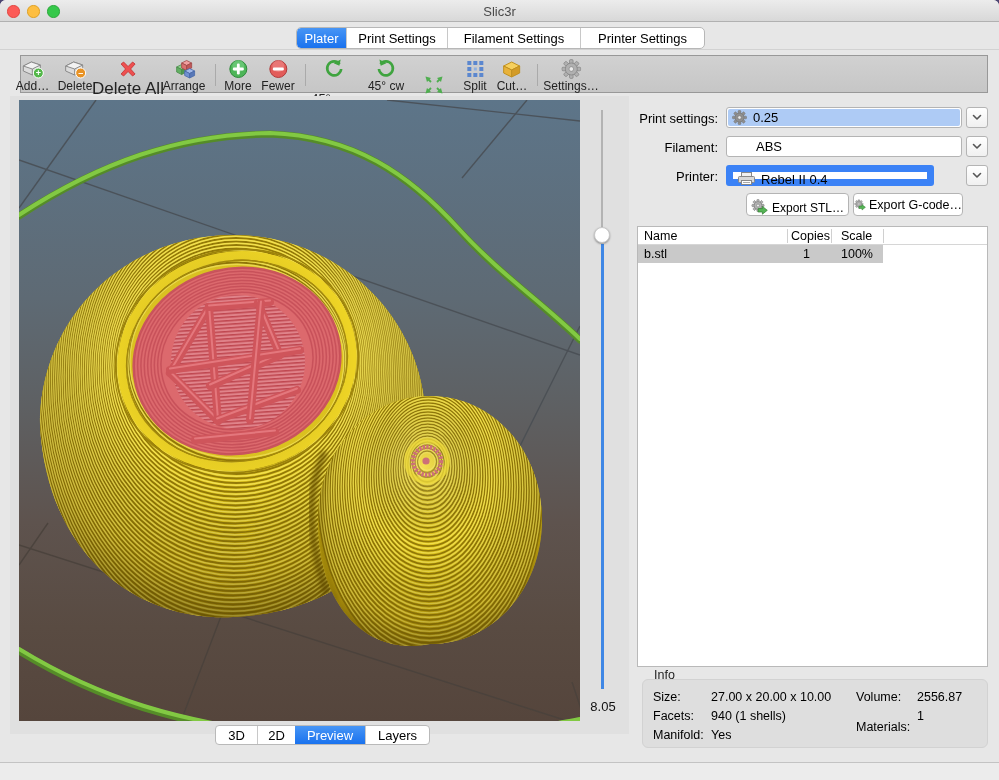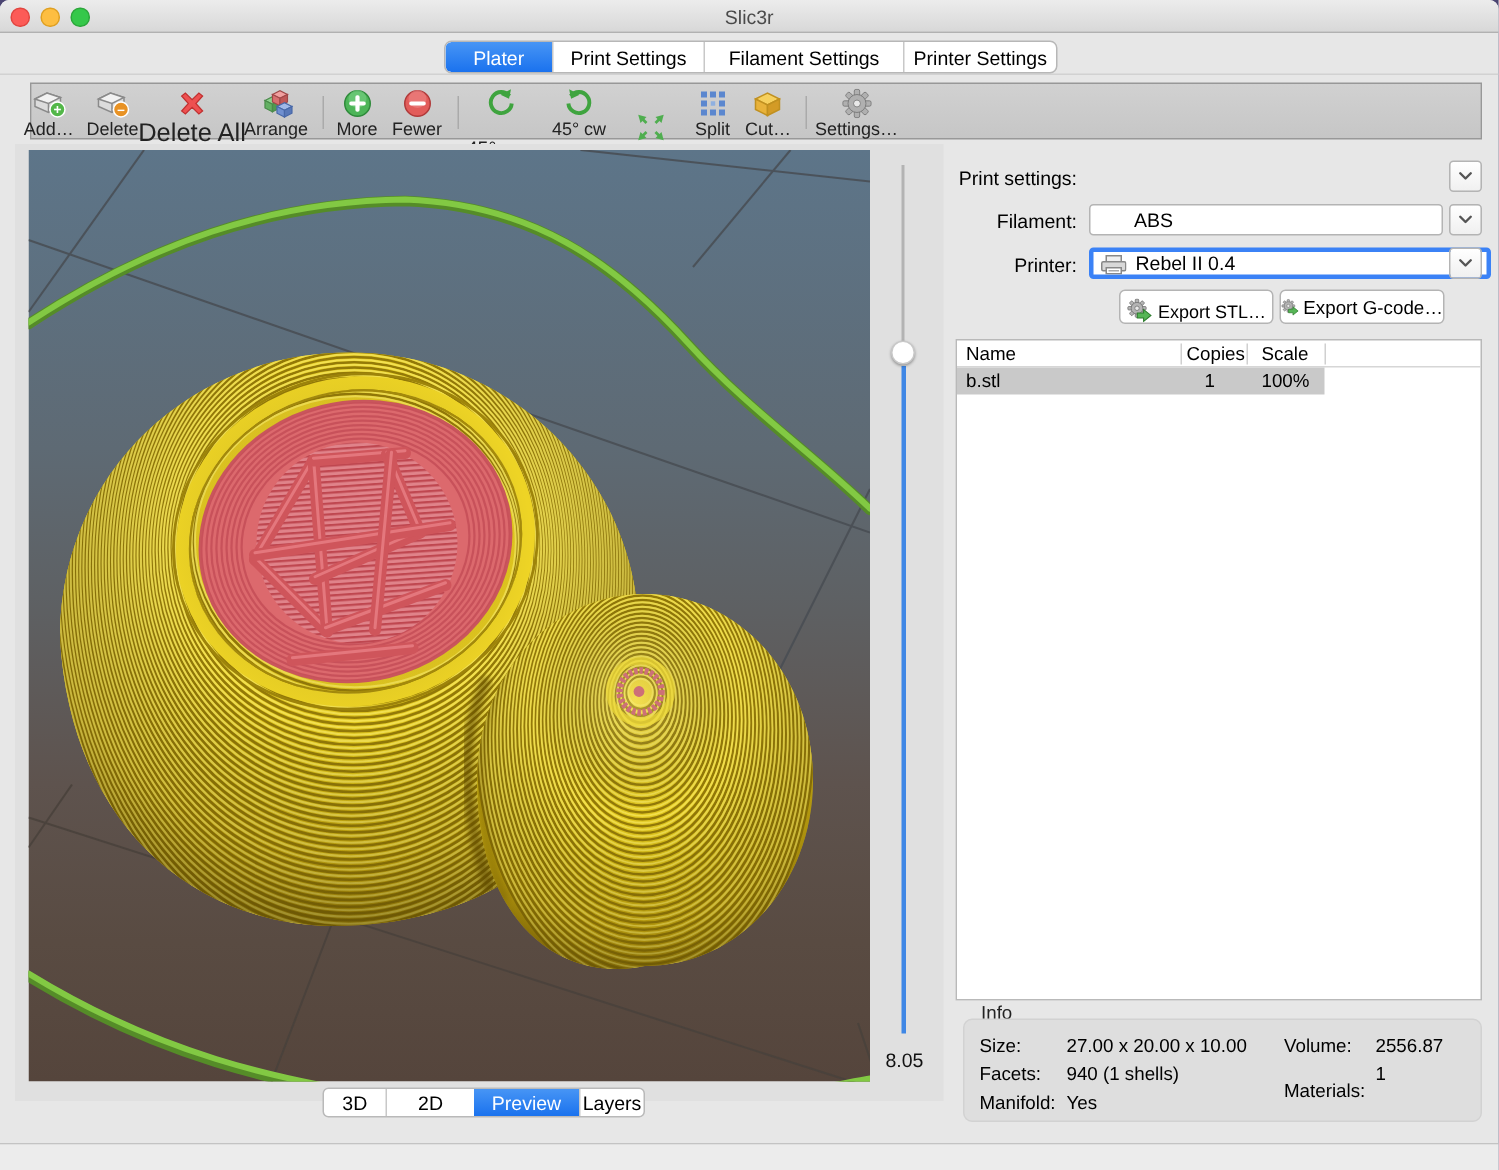--- a/index.html
+++ b/index.html
@@ -8,21 +8,21 @@
 <div id="win">
 
  <div class="abs" style="left:0;top:0;width:999px;height:22px;background:linear-gradient(#ececec,#d8d8d8);border-bottom:1px solid #b1b1b1"></div>
  <div class="abs" style="left:7px;top:5px;width:12.5px;height:12.5px;border-radius:50%;background:#fc5b57;border:0.5px solid #e14640"></div>
  <div class="abs" style="left:27px;top:5px;width:12.5px;height:12.5px;border-radius:50%;background:#fdbe41;border:0.5px solid #dfa023"></div>
  <div class="abs" style="left:47px;top:5px;width:12.5px;height:12.5px;border-radius:50%;background:#35c84a;border:0.5px solid #2ca73b"></div>
  <div class="abs" style="left:0;top:4px;width:999px;text-align:center;font-size:13px;color:#4a4a4a">Slic3r</div>
 
  <div class="abs" style="left:0;top:49px;width:999px;height:1px;background:#d2d2d2"></div>
  <div class="abs" style="left:296px;top:27px;width:409px;height:22px;background:#fff;border:1px solid #b7b7b7;border-radius:5px;display:flex;font-size:13px;overflow:hidden">
-   <div style="width:71px;background:linear-gradient(#4795f5,#1a72ee);color:#fff;display:flex;align-items:center;justify-content:center;border-radius:4px 0 0 4px">Plater</div>
+   <div style="width:49px;background:linear-gradient(#4795f5,#1a72ee);color:#fff;display:flex;align-items:center;justify-content:center;border-radius:4px 0 0 4px">Plater</div>
    <div style="width:101px;display:flex;align-items:center;justify-content:center;border-left:1px solid #c8c8c8">Print Settings</div>
    <div style="width:133px;display:flex;align-items:center;justify-content:center;border-left:1px solid #c8c8c8">Filament Settings</div>
    <div style="flex:1;display:flex;align-items:center;justify-content:center;border-left:1px solid #c8c8c8">Printer Settings</div>
  </div>
 
  <div class="abs" style="left:20px;top:55px;width:968px;height:38px;background:linear-gradient(#d1d1d1,#c6c6c6);border:1px solid #989898">
  <div style="position:absolute;left:11.5px;top:2px;transform:translateX(-50%);text-align:center">
         <div style="height:21px;display:flex;align-items:center;justify-content:center">
           <svg width="26" height="22" viewBox="0 0 26 22">
 <path d="M4 8 L12 4 L21 7 L21 13 L13 17 L4 13 Z" fill="#dcdcdc" stroke="#8a8a8a" stroke-width="1"></path>
@@ -513,33 +513,52 @@
 </svg>
     </div>
 
  <div class="abs" style="left:601px;top:110px;width:2px;height:120px;background:#b3b3b3"></div>
  <div class="abs" style="left:601px;top:244px;width:2.5px;height:445px;background:#3f87e5"></div>
  <div class="abs" style="left:594px;top:227px;width:16px;height:16px;border-radius:50%;background:#fff;border:1px solid #c8c8c8;box-shadow:0 1px 2px rgba(0,0,0,0.35)"></div>
  <div class="abs" style="left:585px;top:699px;width:36px;text-align:center;font-size:13px;color:#111">8.05</div>
 
  <div class="abs" style="left:215px;top:725px;width:215px;height:20px;background:#fff;border:1px solid #b9b9b9;border-radius:4px;display:flex;font-size:13px;overflow:hidden">
    <div style="width:41px;display:flex;align-items:center;justify-content:center">3D</div>
-   <div style="width:59px;display:flex;align-items:center;justify-content:center;border-left:1px solid #c8c8c8">2D</div>
+   <div style="width:38px;display:flex;align-items:center;justify-content:center;border-left:1px solid #c8c8c8">2D</div>
    <div style="width:70px;background:linear-gradient(#4795f5,#1a72ee);color:#fff;display:flex;align-items:center;justify-content:center">Preview</div>
    <div style="flex:1;display:flex;align-items:center;justify-content:center;border-left:1px solid #c8c8c8">Layers</div>
  </div>
 
  <div class="abs" style="left:625px;top:111px;width:93px;font-size:13px;text-align:right;color:#000">Print settings:</div>
  <div class="abs" style="left:660px;top:140px;width:58px;font-size:13px;text-align:right;color:#000">Filament:</div>
  <div class="abs" style="left:668px;top:169px;width:50px;font-size:13px;text-align:right;color:#000">Printer:</div>
 
+ <div class="abs" style="left:726px;top:107px;width:236px;height:21px;background:#fff;border:1px solid #b4b4b4;border-radius:3px;padding:1px">
+   <div style="width:100%;height:100%;background:#aecbf5;border-radius:2px;display:flex;align-items:center;padding-left:4px">
+        <svg width="15" height="15" viewBox="0 0 15 15">
+          <g fill="#909090" stroke="#6e6e6e" stroke-width="0.5">
+            <rect x="6.15" y="0.45" width="2.70" height="4.80" rx="0.81" transform="rotate(0 7.5 7.5)"></rect>
+            <rect x="6.15" y="0.45" width="2.70" height="4.80" rx="0.81" transform="rotate(45 7.5 7.5)"></rect>
+            <rect x="6.15" y="0.45" width="2.70" height="4.80" rx="0.81" transform="rotate(90 7.5 7.5)"></rect>
+            <rect x="6.15" y="0.45" width="2.70" height="4.80" rx="0.81" transform="rotate(135 7.5 7.5)"></rect>
+            <rect x="6.15" y="0.45" width="2.70" height="4.80" rx="0.81" transform="rotate(180 7.5 7.5)"></rect>
+            <rect x="6.15" y="0.45" width="2.70" height="4.80" rx="0.81" transform="rotate(225 7.5 7.5)"></rect>
+            <rect x="6.15" y="0.45" width="2.70" height="4.80" rx="0.81" transform="rotate(270 7.5 7.5)"></rect>
+            <rect x="6.15" y="0.45" width="2.70" height="4.80" rx="0.81" transform="rotate(315 7.5 7.5)"></rect>
+            <circle cx="7.5" cy="7.5" r="4.50"></circle>
+          </g>
+          <circle cx="7.5" cy="7.5" r="1.73" fill="#e9e9e9" stroke="#6e6e6e" stroke-width="0.5"></circle>
+        </svg>
+        <span style="font-size:13px;margin-left:6px">0.25</span>
+      </div>
+ </div>
  <div class="abs" style="left:726px;top:136px;width:236px;height:21px;background:#fff;border:1px solid #b4b4b4;border-radius:3px;display:flex;align-items:center;padding-left:5px">
       <span style="font-size:13px;margin-left:24px">ABS</span>
     </div>
- <div class="abs" style="left:726px;top:165px;width:268px;height:21px;background:#fff;border:3px solid #3b82f6;border-radius:3px;display:flex;align-items:flex-end;padding-left:5px">
+ <div class="abs" style="left:726px;top:165px;width:208px;height:21px;background:#fff;border:7px solid #3b82f6;border-radius:3px;display:flex;align-items:flex-start;padding-left:5px">
       <svg width="17" height="13" viewBox="0 0 17 13">
 <rect x="3.5" y="0.5" width="10" height="4" fill="#f0f0f0" stroke="#888"></rect>
 <rect x="0.5" y="4.5" width="16" height="6" rx="1" fill="#d8d8d8" stroke="#888"></rect>
 <rect x="3.5" y="8.5" width="10" height="4" fill="#fff" stroke="#888"></rect>
 <line x1="5" y1="10.5" x2="12" y2="10.5" stroke="#aaa"></line>
 </svg>
       <span style="font-size:13px;margin-left:6px">Rebel II 0.4</span>
     </div>
  <div class="abs" style="left:966px;top:107px;width:22px;height:21px;background:linear-gradient(#fff,#f0f0f0);border:1px solid #b4b4b4;border-radius:3px;display:flex;align-items:center;justify-content:center">
       <svg width="10" height="7" viewBox="0 0 10 7">

